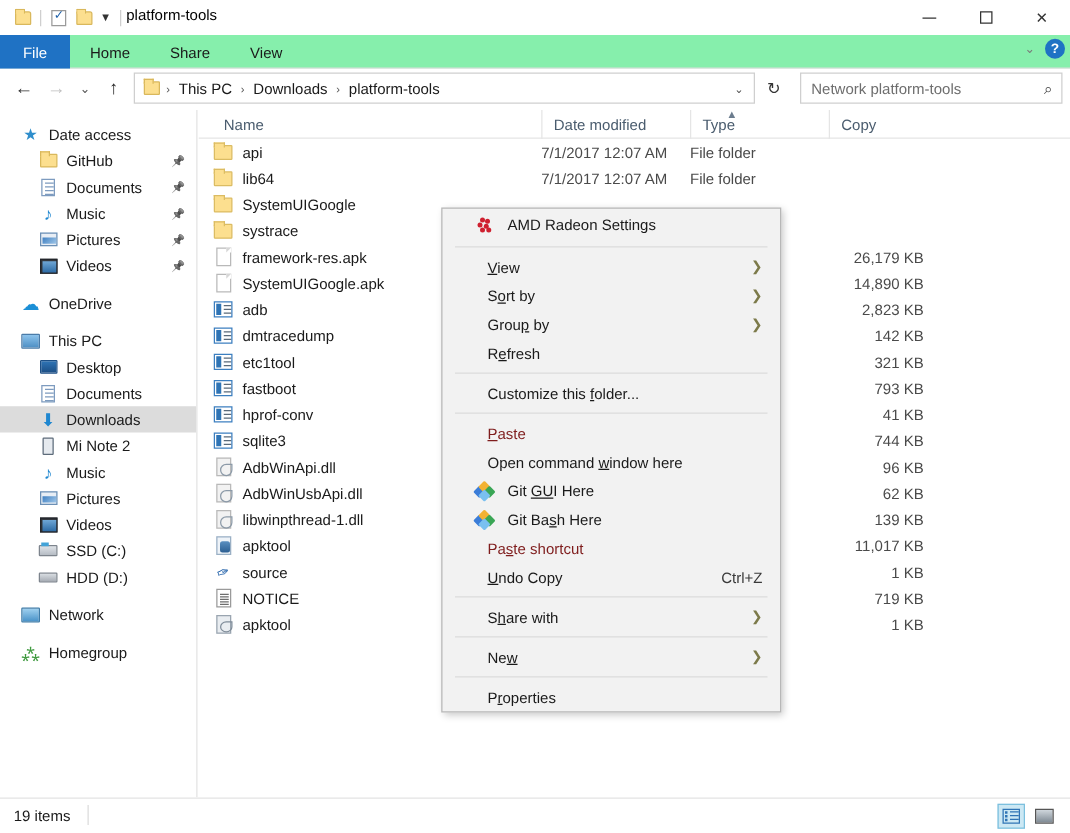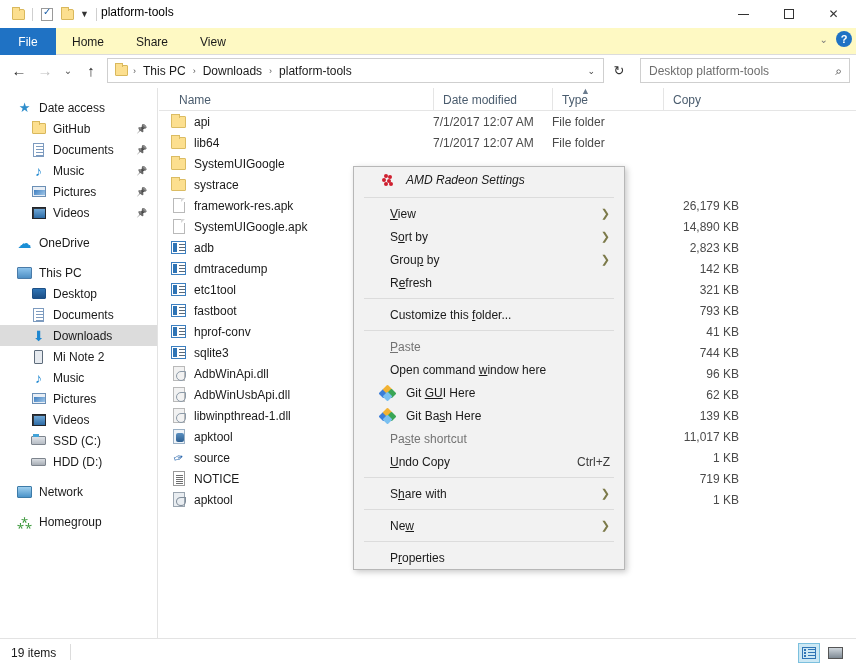--- a/index.html
+++ b/index.html
@@ -29,21 +29,21 @@
   .qat-chev { font-size:9px; color:#333; padding:0 3px; }
   .title-text { position:absolute; left:101px; top:5px; font-size:12px; color:#000; }
 
   .wincontrols { position:absolute; right:0; top:0; display:flex; height:28px; }
   .wc { width:45px; height:28px; display:flex; align-items:center; justify-content:center;
         font-size:12px; color:#333; }
   .wc-min { width:11px; height:1px; background:#333; }
   .wc-max { width:10px; height:10px; border:1px solid #333; }
 
   
-  .ribbon { position:absolute; left:0; top:28px; width:856px; height:27px; background:#fef9c3;
+  .ribbon { position:absolute; left:0; top:28px; width:856px; height:27px; background:#86efac;
             border-bottom:1px solid #dcdcdc;text-align:right; }
   .tabs { display:flex; height:27px; }
   .tab { display:flex; align-items:center; justify-content:center; font-size:12px;
          color:#1a1a1a; padding:0 16px; height:27px; }
   .tab.file { background:#1f72c4; color:#fff; width:56px; padding:0; }
   .ribbon-right { position:absolute; right:4px; top:3px; display:flex; align-items:center; gap:8px;}
   .rr-chev { font-size:10px; color:#7a7a7a; }
   .help-ico { width:16px;height:16px;border-radius:50%;background:#1f72c4;color:#fff;
     font-size:11px; display:flex;align-items:center;justify-content:center; font-weight:bold;}
 
@@ -155,22 +155,22 @@
   .f-bat { width:12px;height:15px;background:#e9edf1;border:1px solid #9aa5b0;position:relative;}
   .f-bat:after{content:"";position:absolute;left:2px;top:4px;width:8px;height:7px;
     border:1px solid #7f8c99;border-radius:50% 0 50% 50%;}
 
   
   .ctxmenu { position:absolute; left:353px; top:166px; width:272px;
              background:#f2f2f2; border:1px solid #b7b7b7;
              box-shadow:2px 2px 6px rgba(0,0,0,0.22); }
   .cm-item { height:23px; display:flex; align-items:center; position:relative;
              font-size:12px; color:#1a1a1a; padding-left:14px; }
-  .cm-item.tall { height:26px;font-style:italic; }
-  .cm-item.dim { color:#737373; }
+  .cm-item.tall { height:26px; }
+  .cm-item.dim { color:#7f1d1d; }
   .cm-ico { position:absolute; left:11px; width:16px; height:16px; }
   .cm-label { margin-left:22px; }
   .cm-arrow { position:absolute; right:14px; font-size:11px; color:#7c7a4a; }
   .cm-accel { position:absolute; right:14px; color:#3a3a3a; }
   .cm-sep { height:1px; background:#dcdcdc; margin:4px 10px 4px 10px; }
   .u { text-decoration:underline; }
 
   .amd-ico { position:relative; width:16px;height:16px; }
   .amd-ico i { position:absolute; width:4px;height:4px;border-radius:50%;background:#cf2030; }
   .git-ico { position:relative; width:16px;height:16px; }
@@ -248,21 +248,21 @@
       <span class="crumb-sep">›</span>
       <span class="crumb">This PC</span>
       <span class="crumb-sep">›</span>
       <span class="crumb">Downloads</span>
       <span class="crumb-sep">›</span>
       <span class="crumb">platform-tools</span>
       <span class="addr-drop">⌄</span>
     </div>
     <div class="refresh-btn">↻</div>
     <div class="search-field">
-      <span class="search-ph">Desktop platform-tools</span>
+      <span class="search-ph">Network platform-tools</span>
       <span class="search-ico">⌕</span>
     </div>
   </div>
 
   <div class="sidebar">
     <div class="sb-spacer"></div>
     <div id="sb-root">
         <div class="sb-item root">
           <span class="sb-ico i-star">★</span>
           <span class="sb-label">Date access</span>

